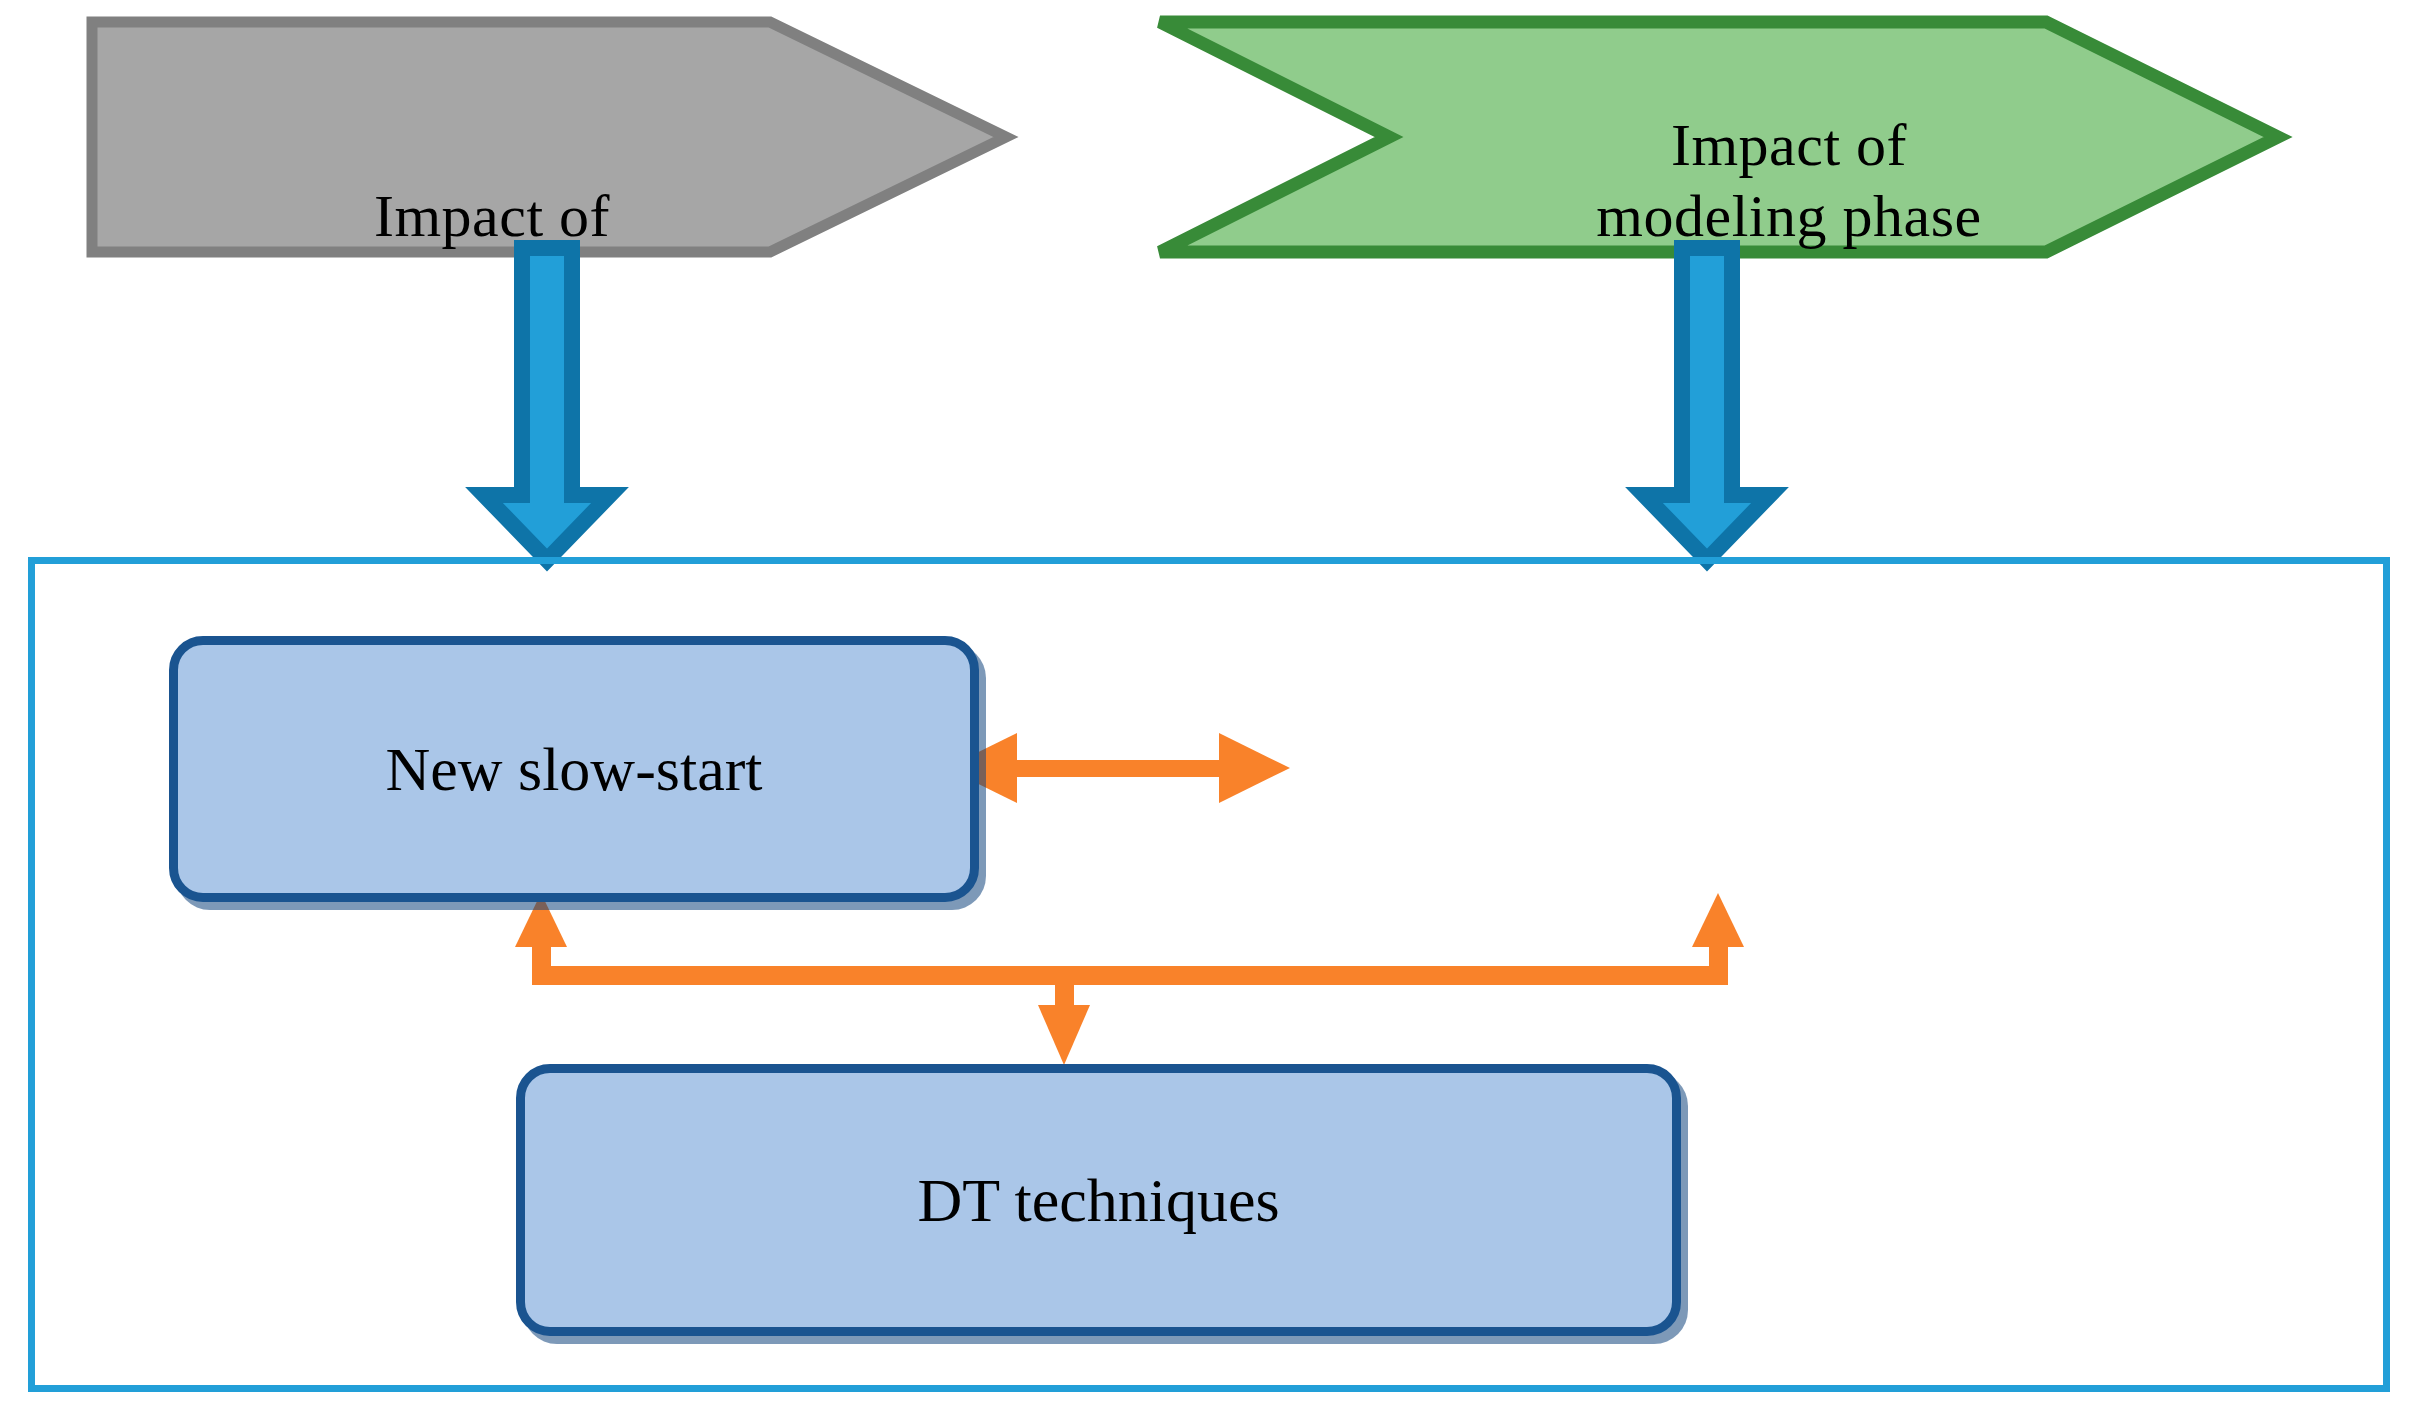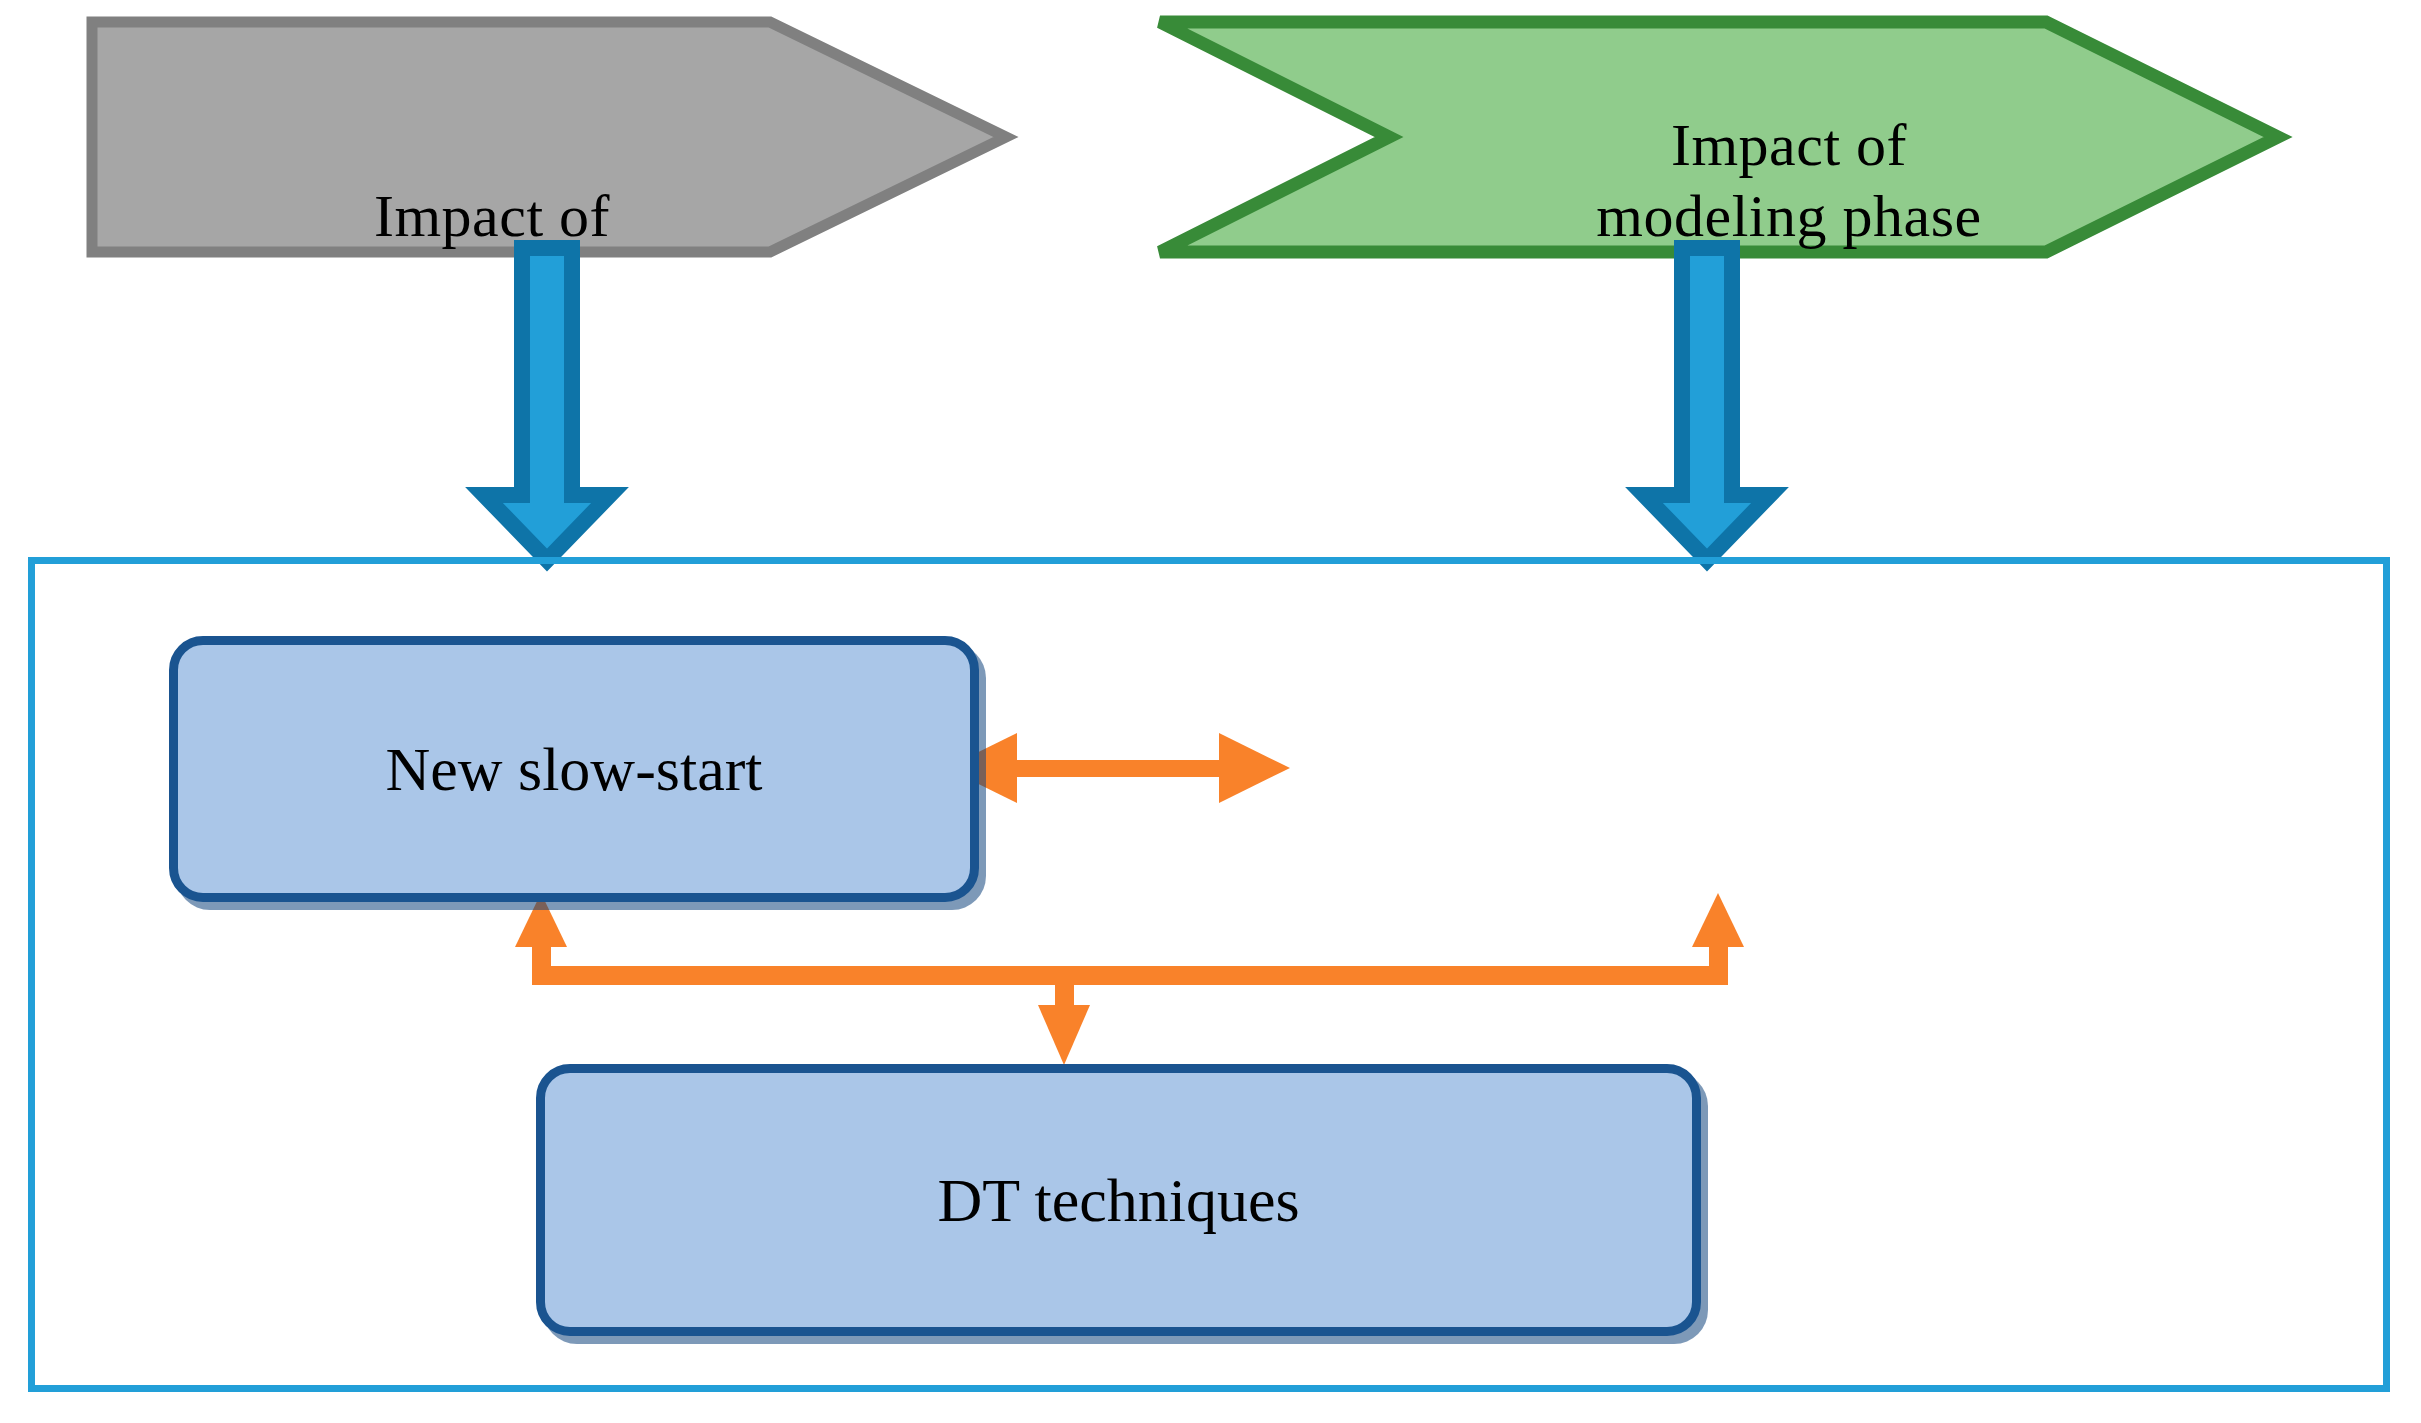--- a/index.html
+++ b/index.html
@@ -101,17 +101,17 @@
     <span>modeling phase</span>
   </div>
 
   <div class="outerbox" style="left:28px;top:557px;width:2362px;height:835px;"></div>
 
   <div class="procbox" style="left:145px;top:636px;width:810px;height:266px;">
     <span>New slow-start</span>
   </div>
 
 
-  <div class="procbox" style="left:512px;top:1064px;width:1165px;height:272px;">
+  <div class="procbox" style="left:492px;top:1064px;width:1165px;height:272px;">
     <span>DT techniques</span>
   </div>
 
 </div>
 
 </body></html>

